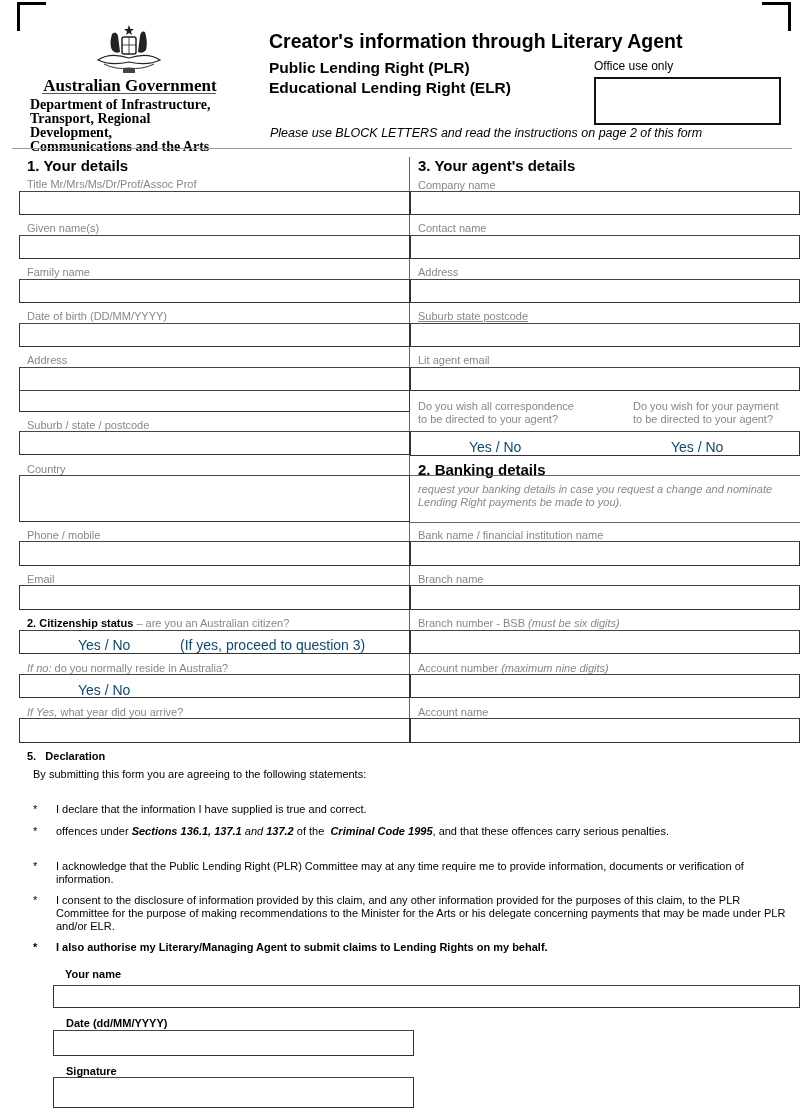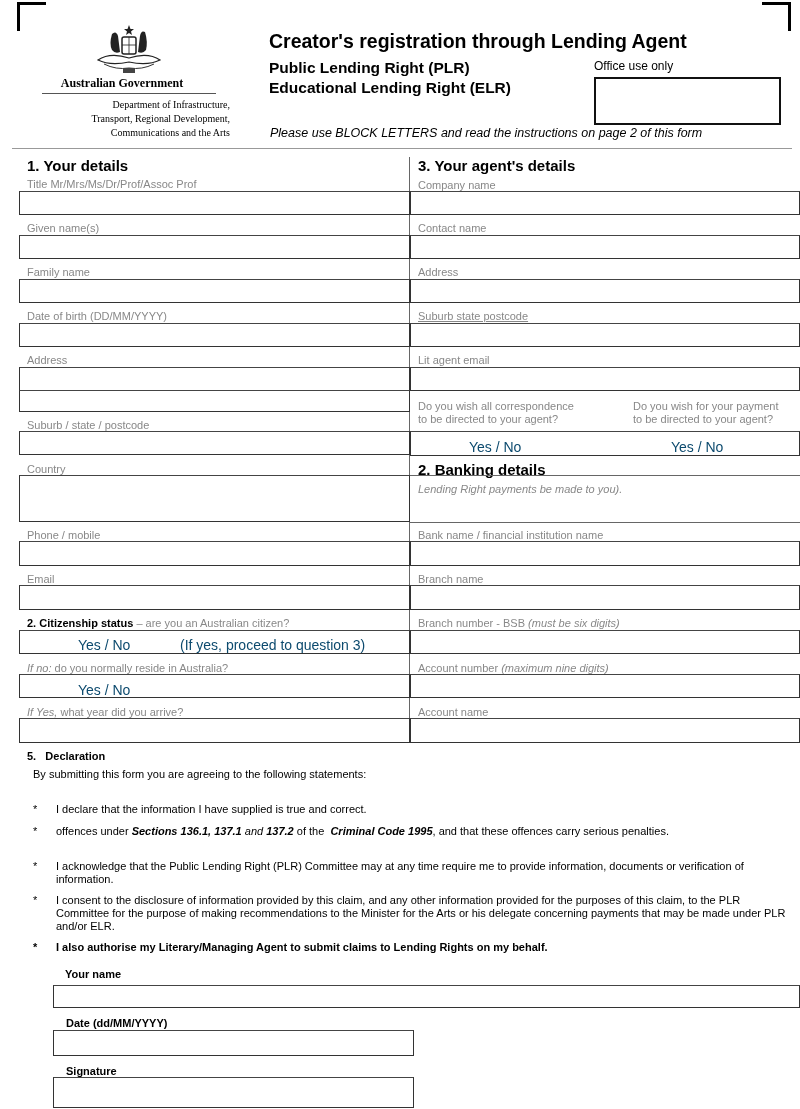--- a/index.html
+++ b/index.html
@@ -1,23 +1,23 @@
 <!DOCTYPE html>
 <html><head>
 <meta charset="utf-8">
 <style>
   html, body { margin:0; padding:0; background:#fff; }
   body { width:800px; height:1109px; position:relative; overflow:hidden; font-family:"Liberation Sans", sans-serif; color:#000; }
   .abs { position:absolute; }
   .corner-tl { left:17px; top:2px; width:26px; height:26px; border-left:3px solid #000; border-top:3px solid #000; }
   .corner-tr { left:762px; top:2px; width:26px; height:26px; border-right:3px solid #000; border-top:3px solid #000; }
   .crest { left:90px; top:24px; width:78px; height:52px; }
-  .gov-name { left:32px; top:76px; width:180px; text-align:center; font-family:"Liberation Serif", serif; font-weight:bold; font-size:12px; }
+  .gov-name { left:40px; top:76px; width:180px; text-align:center; font-family:"Liberation Serif", serif; font-weight:bold; font-size:17px; }
   .gov-rule { left:42px; top:93px; width:174px; height:1px; background:#555; }
-  .dept { left:30px; top:98px; width:200px; text-align:right; font-family:"Liberation Serif", serif; font-weight:normal; font-size:10px; line-height:14px; }
+  .dept { left:30px; top:98px; width:200px; text-align:left; font-family:"Liberation Serif", serif; font-weight:bold; font-size:14px; line-height:14px; }
   .title { left:269px; top:30px; font-size:19.5px; font-weight:bold; }
   .sub1 { left:269px; top:59px; font-size:15.5px; font-weight:bold; }
   .sub2 { left:269px; top:79px; font-size:15.5px; font-weight:bold; }
   .office-label { left:594px; top:59px; font-size:12px; }
   .office-box { left:594px; top:77px; width:183px; height:44px; border:2px solid #111; }
   .instr { left:270px; top:126px; font-size:12.5px; font-style:italic; }
   .head-rule { left:12px; top:148px; width:780px; height:1px; background:#999; }
   .col-rule { left:409px; top:157px; width:1px; height:586px; background:#666; }
   .sec-head { font-size:15px; font-weight:bold; }
   .lbl { font-size:11px; color:#888; white-space:nowrap; }
@@ -54,21 +54,21 @@
   </g>
 </svg>
 <div class="abs gov-name">Australian Government</div>
 <div class="abs gov-rule"></div>
 <div class="abs dept">
   <div>Department of Infrastructure,</div>
   <div>Transport, Regional Development,</div>
   <div>Communications and the Arts</div>
 </div>
 
-<div class="abs title">Creator's registration through Lending Agent</div>
+<div class="abs title">Creator's information through Literary Agent</div>
 <div class="abs sub1">Public Lending Right (PLR)</div>
 <div class="abs sub2">Educational Lending Right (ELR)</div>
 <div class="abs office-label">Office use only</div>
 <div class="abs office-box"></div>
 <div class="abs instr">Please use BLOCK LETTERS and read the instructions on page 2 of this form</div>
 <div class="abs head-rule"></div>
 
 <div class="abs col-rule"></div>
 
 <div class="abs sec-head" style="left:27px;top:157px;">1. Your details</div>
@@ -141,20 +141,21 @@
   <div>to be directed to your agent?</div>
 </div>
 <div class="abs box r" style="top:431px;height:25px;">
   <span class="abs yn" style="left:58px;top:7px;">Yes / No</span>
   <span class="abs yn" style="left:260px;top:7px;">Yes / No</span>
 </div>
 
 <div class="abs sec-head" style="left:418px;top:461px;">2. Banking details</div>
 <div class="abs" style="left:410px;top:475px;width:390px;height:1px;background:#666;"></div>
 <div class="abs note" style="left:418px;top:483px;width:378px;">
+  <div>request your banking details in case you request a change and nominate</div>
   <div>Lending Right payments be made to you).</div>
 </div>
 <div class="abs" style="left:410px;top:522px;width:390px;height:1px;background:#666;"></div>
 
 <div class="abs lbl" style="left:418px;top:529px;">Bank name / financial institution name</div>
 <div class="abs box r" style="top:541px;height:25px;"></div>
 
 <div class="abs lbl" style="left:418px;top:573px;">Branch name</div>
 <div class="abs box r" style="top:585px;height:25px;"></div>
 

